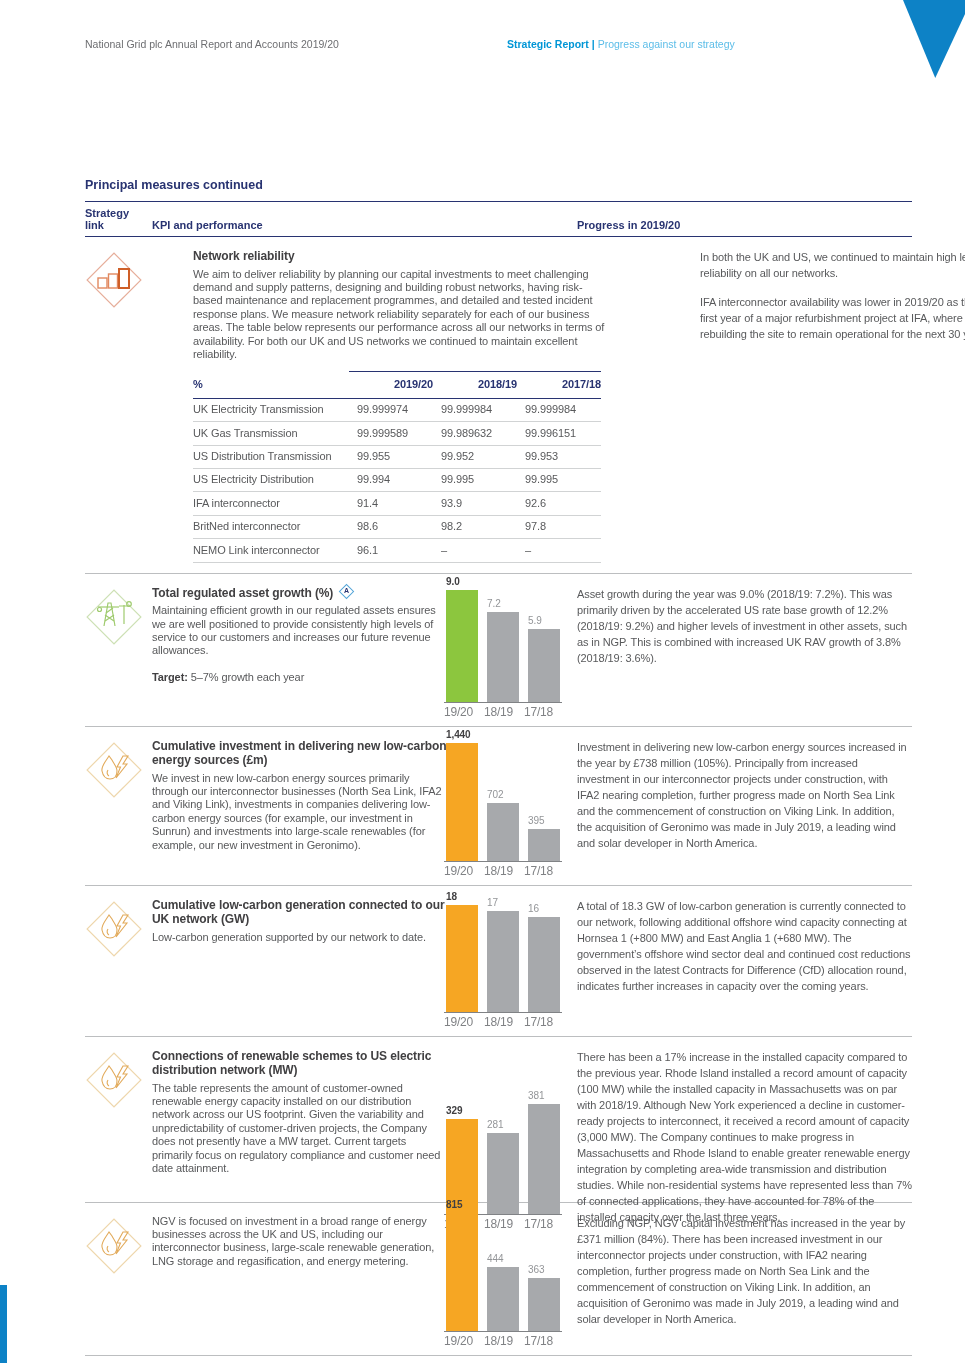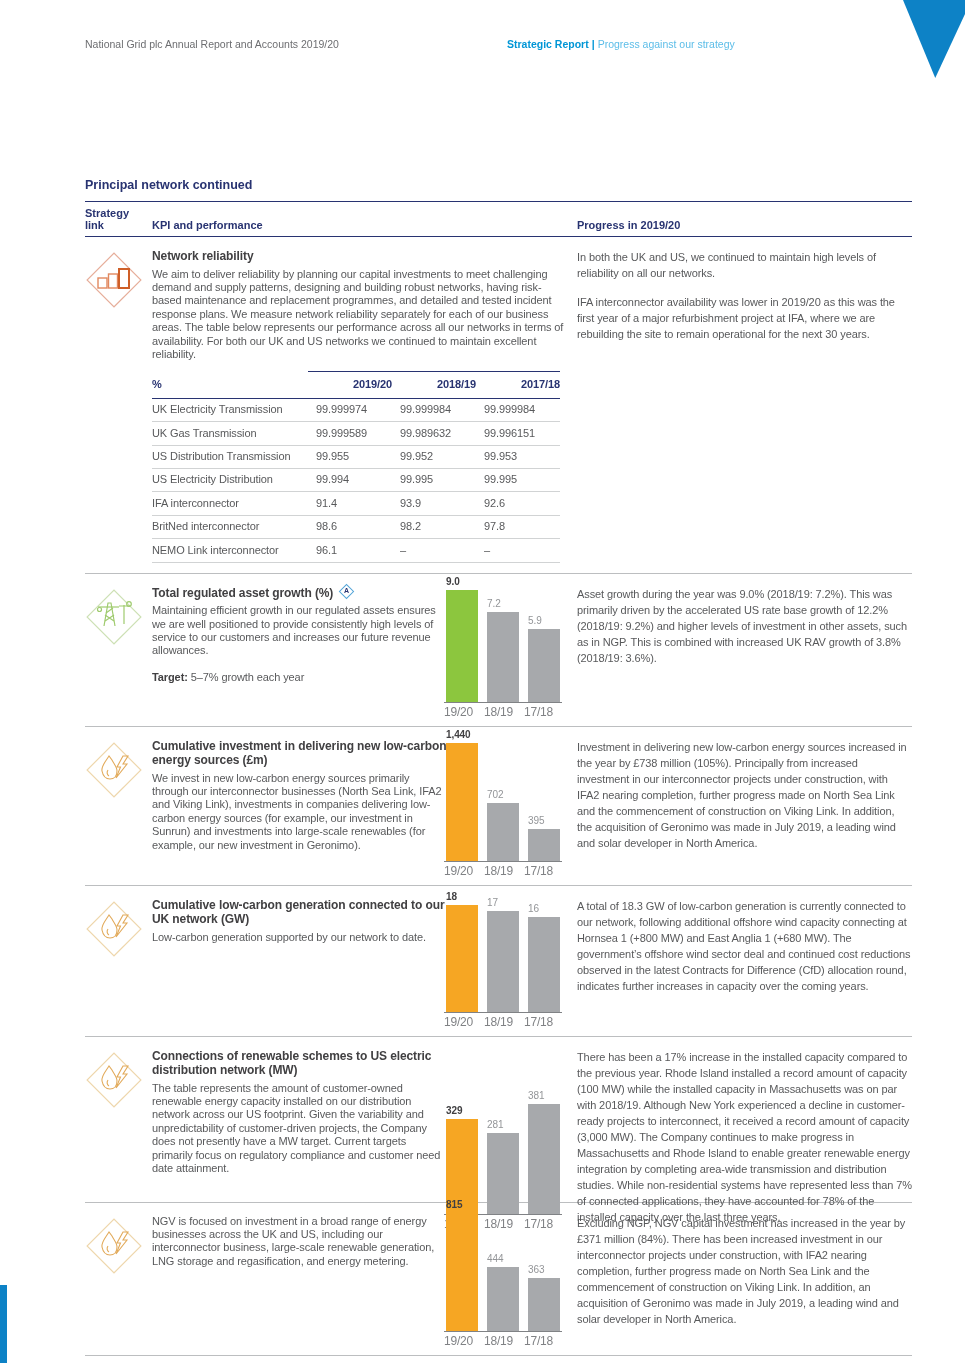--- a/index.html
+++ b/index.html
@@ -54,21 +54,21 @@
   .chart{position:absolute;right:0;bottom:6px;width:118px;}
   .bars{display:flex;justify-content:space-between;align-items:flex-end;
         border-bottom:1px solid #808285;padding:0 2px;}
   .barw{display:flex;flex-direction:column;justify-content:flex-end;width:32px;}
   .barw .val{font-size:10px;color:#939598;margin-bottom:2px;white-space:nowrap;}
   .barw:first-child .val{color:#414042;font-weight:bold;}
   .barw .bar{width:32px;}
   .cats{display:flex;justify-content:space-between;padding:0 0;margin-top:3px;}
   .cats span{width:38px;text-align:left;font-size:12px;color:#808285;letter-spacing:-0.2px;}
   
-  .r1{padding-bottom:10px;}
+  .r1{padding-bottom:10px;gap:41px;}
   .r2{height:140px;}
   .r3{height:146px;}
   .r4{height:138px;}
   .r5{height:153px;}
   .r6{height:140px;}
   
   .pagenum{margin-top:9px;text-align:right;font-size:11px;font-weight:bold;color:#283371;}
   svg.dia{display:block;}
 </style>
 </head>
@@ -79,21 +79,21 @@
   <div class="edgetab"></div>
 
   <div class="runhead">
     <span class="left">National Grid plc Annual Report and Accounts 2019/20</span>
     <span class="right">
       <span class="sec">Strategic Report</span><span class="sep">|</span><span class="sub">Progress against our strategy</span>
     </span>
   </div>
 
   <div class="content">
-    <h1 class="sect">Principal network continued</h1>
+    <h1 class="sect">Principal measures continued</h1>
 
     <div class="thead">
       <div class="c1">Strategy link</div>
       <div>KPI and performance</div>
       <div></div>
       <div>Progress in 2019/20</div>
     </div>
 
     <div class="row r1">
       <div class="iconcell">

